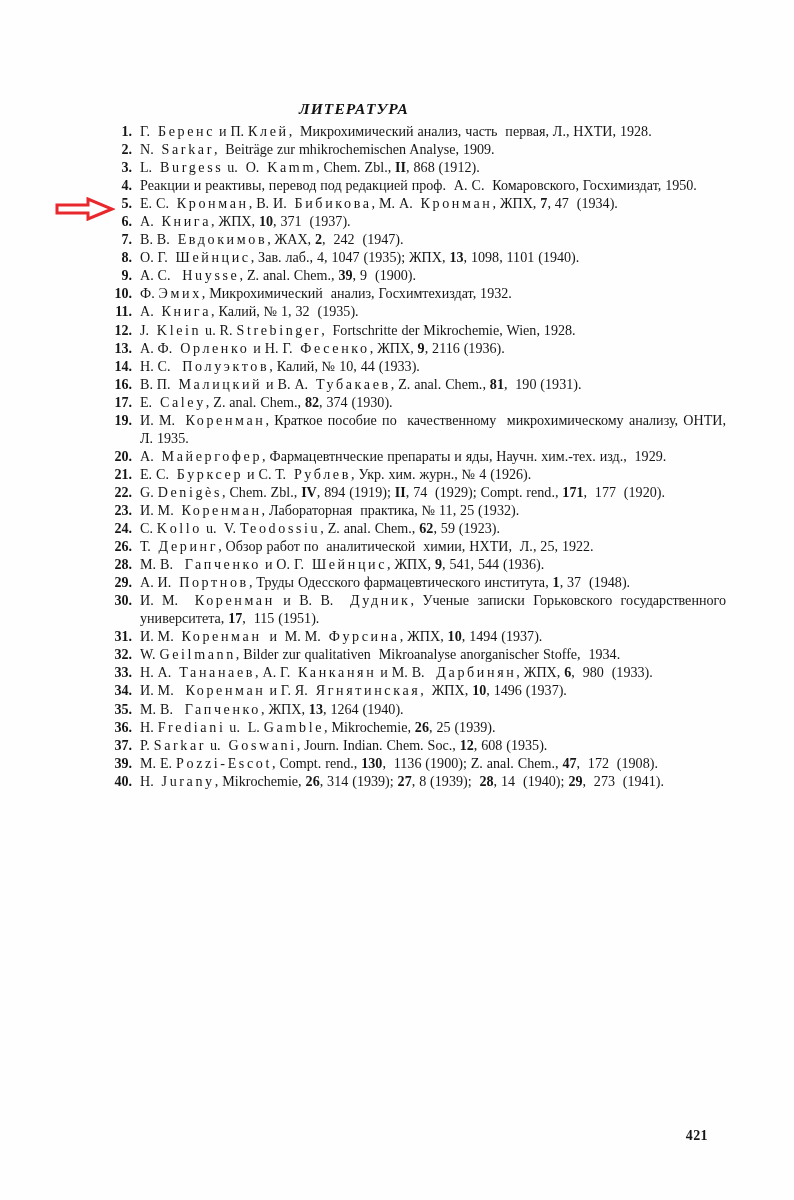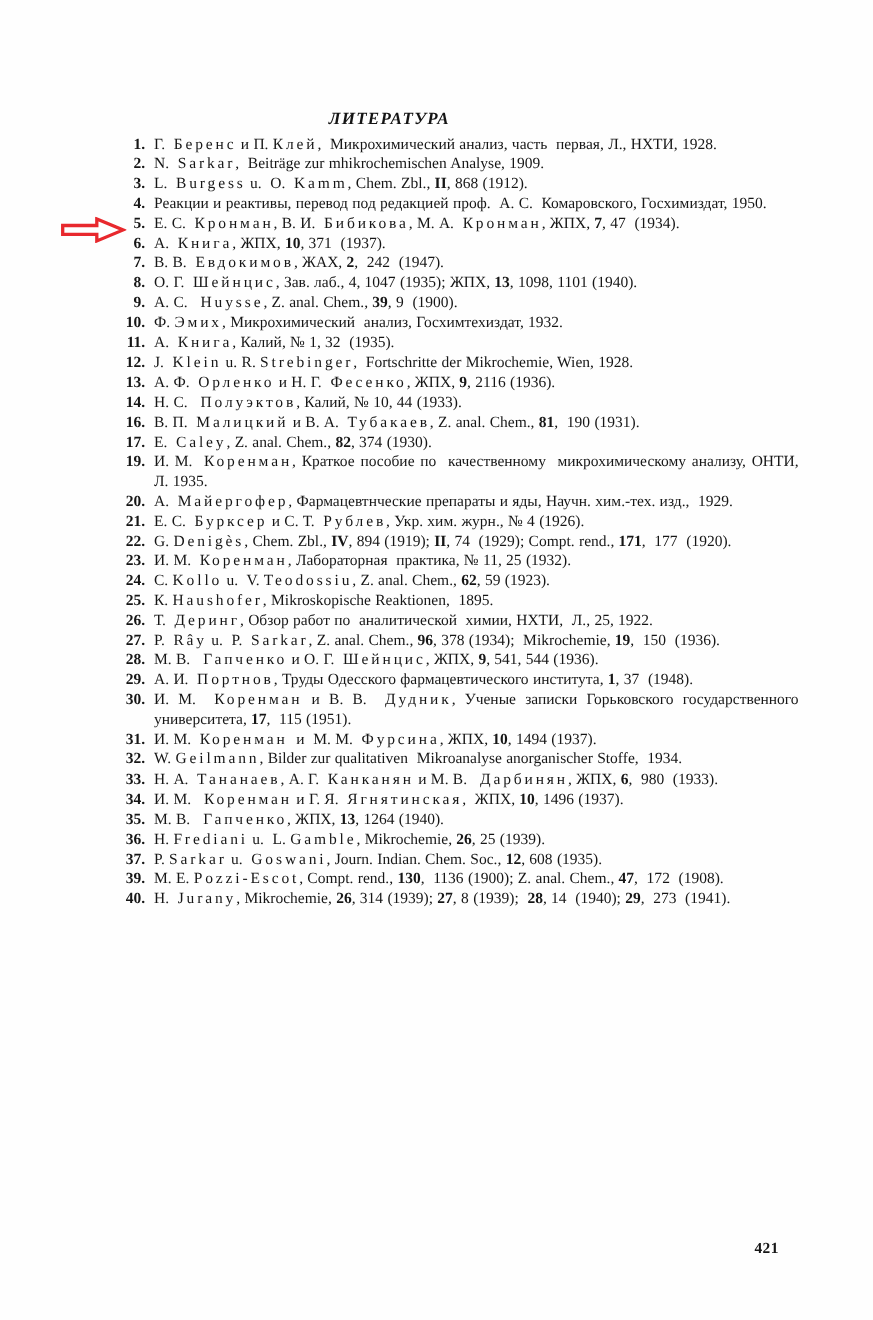--- a/index.html
+++ b/index.html
@@ -185,30 +185,22 @@
       </div>
       <div class="ref-item">
         <div class="ref-num">23.</div>
         <div class="ref-body">И.&nbsp;М.&nbsp;&nbsp;<span class="sp">Коренман</span>, Лабораторная&nbsp; практика, №&nbsp;11, 25 (1932).</div>
       </div>
       <div class="ref-item">
         <div class="ref-num">24.</div>
         <div class="ref-body">C.&nbsp;<span class="sp">Kollo</span> u.&nbsp; V.&nbsp;<span class="sp">Teodossiu</span>, Z. anal. Chem., <span class="b">62</span>, 59 (1923).</div>
       </div>
       <div class="ref-item">
-        <div class="ref-num">25.</div>
-        <div class="ref-body">К.&nbsp;<span class="sp">Haushofer</span>, Mikroskopische Reaktionen,&nbsp; 1895.</div>
-      </div>
-      <div class="ref-item">
         <div class="ref-num">26.</div>
         <div class="ref-body">Т.&nbsp; <span class="sp">Деринг</span>, Обзор работ по&nbsp; аналитической&nbsp; химии, НХТИ,&nbsp; Л., 25, 1922.</div>
-      </div>
-      <div class="ref-item">
-        <div class="ref-num">27.</div>
-        <div class="ref-body">P.&nbsp; <span class="sp">Rây</span> u.&nbsp; P.&nbsp; <span class="sp">Sarkar</span>, Z. anal. Chem., <span class="b">96</span>, 378 (1934);&nbsp; Mikrochemie, <span class="b">19</span>,&nbsp; 150&nbsp; (1936).</div>
       </div>
       <div class="ref-item">
         <div class="ref-num">28.</div>
         <div class="ref-body">М.&nbsp;В.&nbsp;&nbsp; <span class="sp">Гапченко</span> и О.&nbsp;Г.&nbsp; <span class="sp">Шейнцис</span>, ЖПХ, <span class="b">9</span>, 541, 544 (1936).</div>
       </div>
       <div class="ref-item">
         <div class="ref-num">29.</div>
         <div class="ref-body">А.&nbsp;И.&nbsp; <span class="sp">Портнов</span>, Труды Одесского фармацевтического института, <span class="b">1</span>, 37&nbsp; (1948).</div>
       </div>
       <div class="ref-item">

